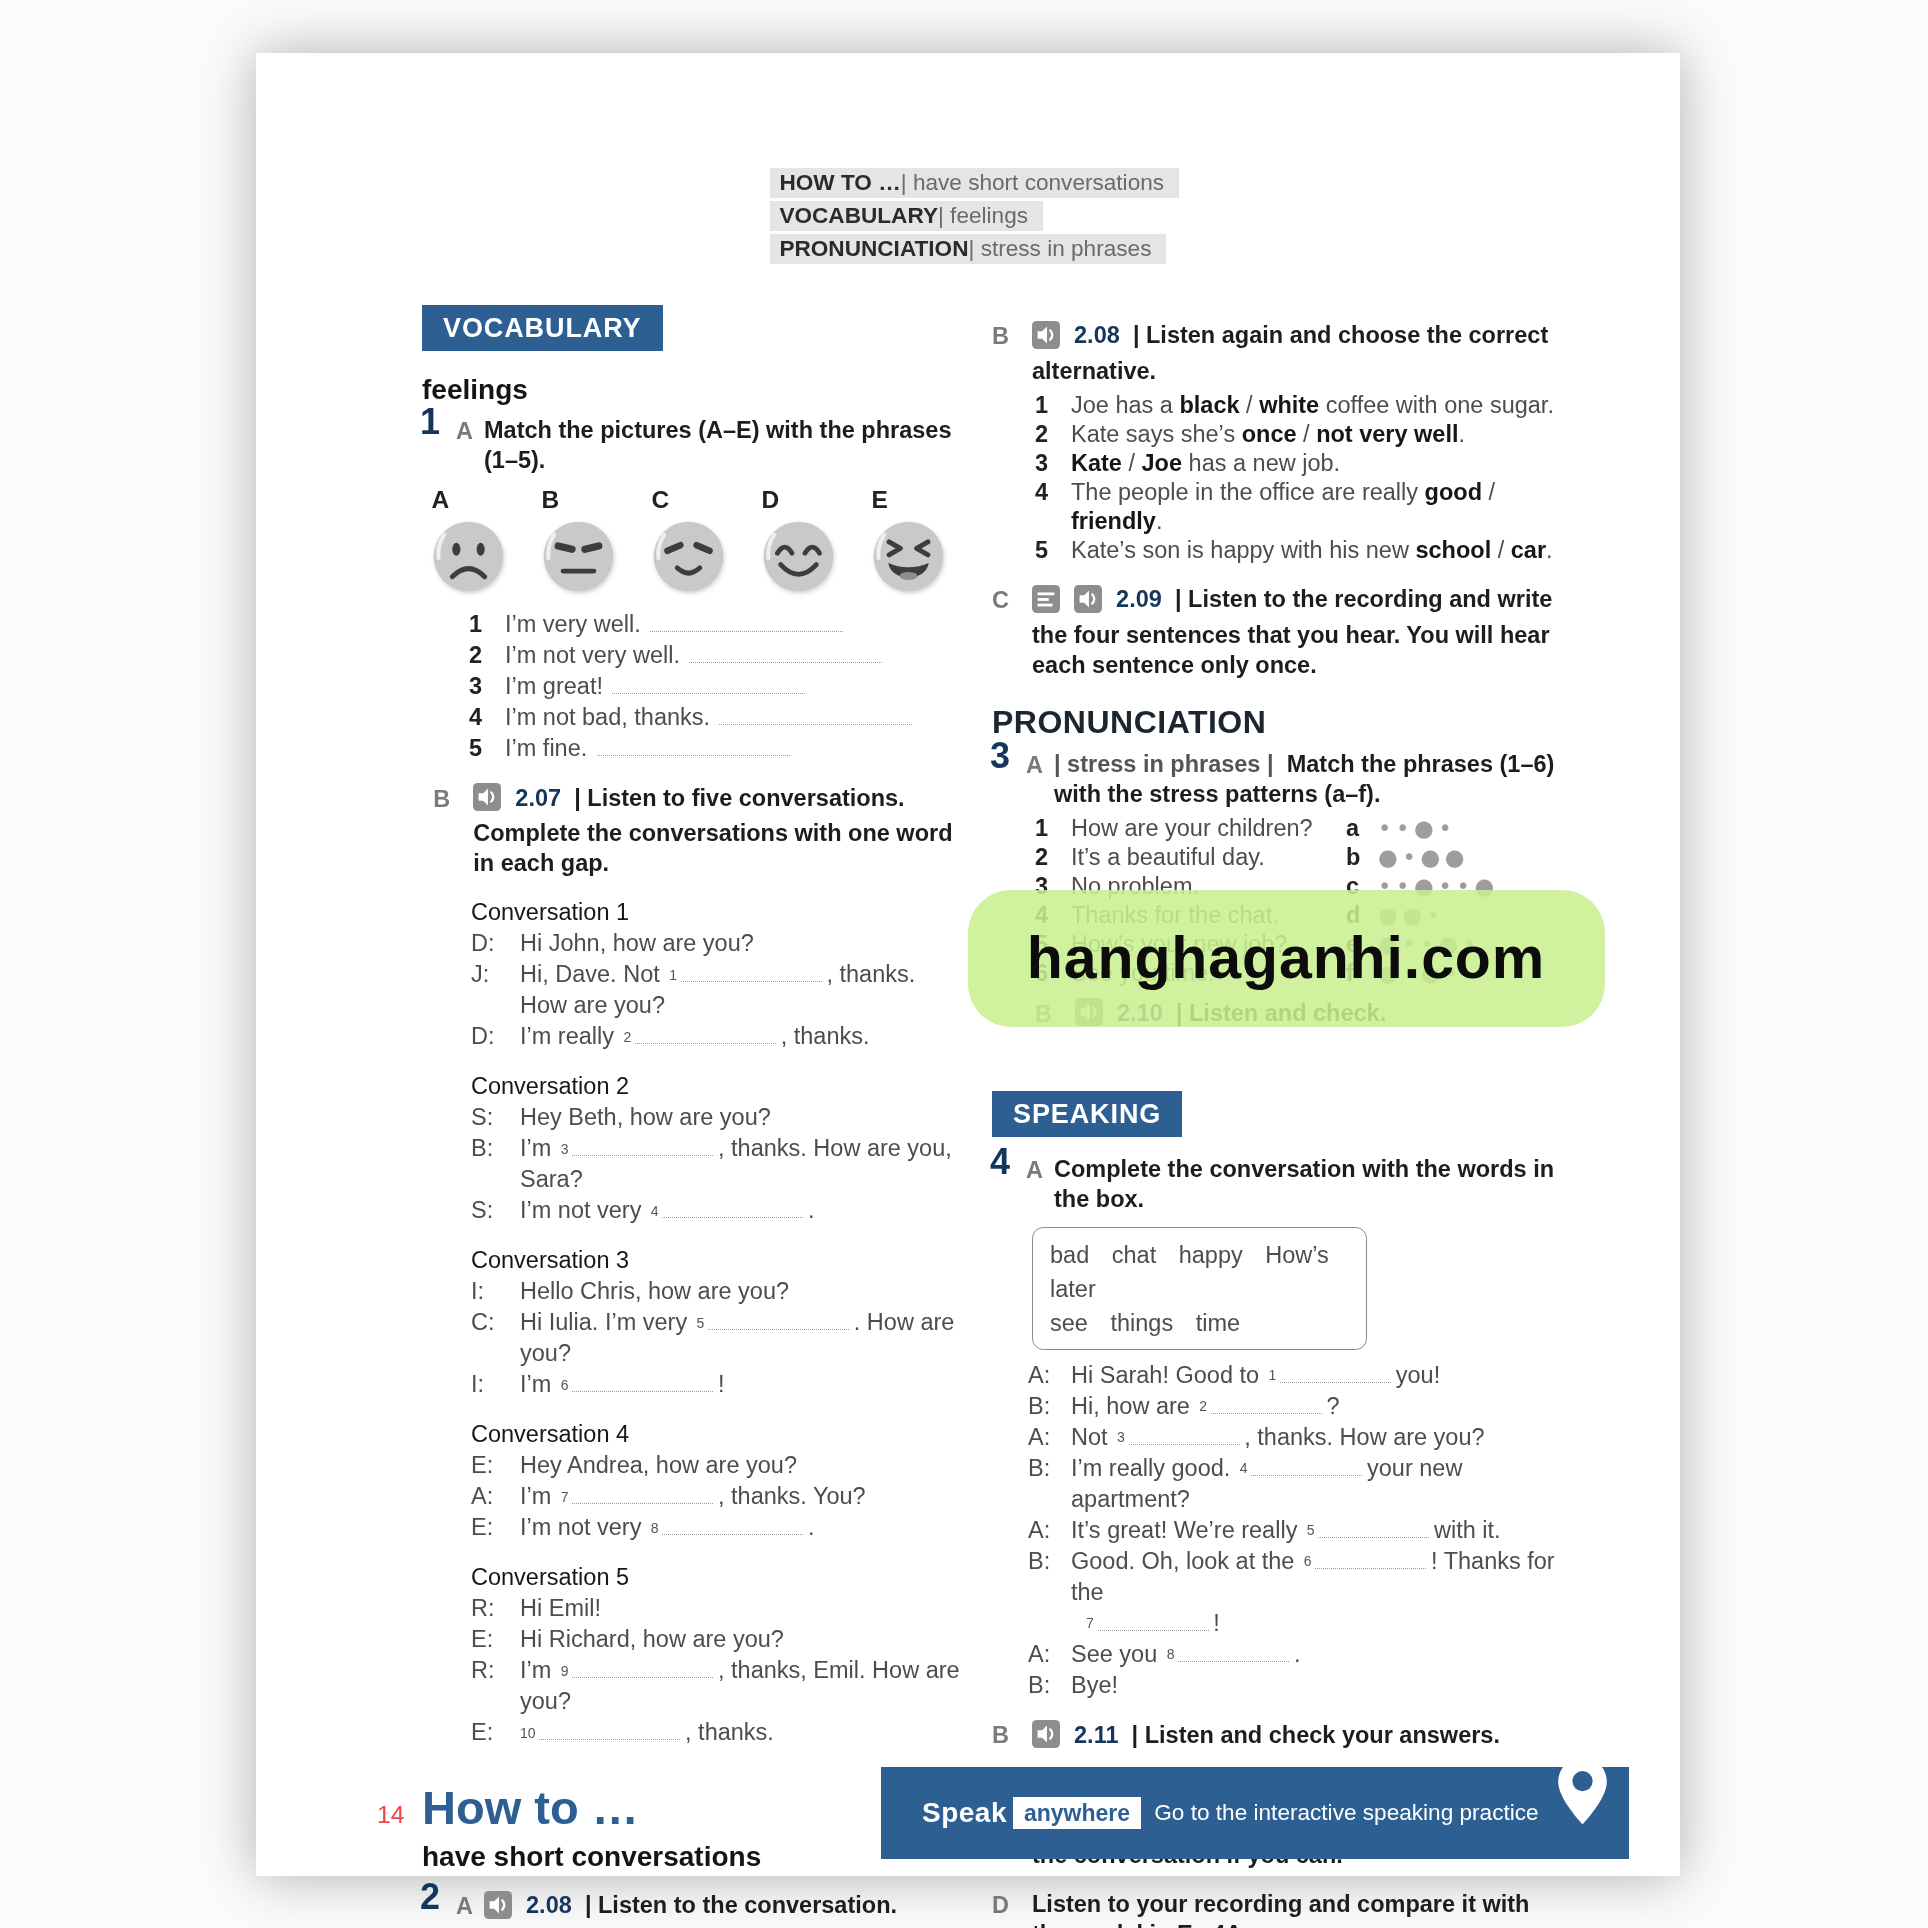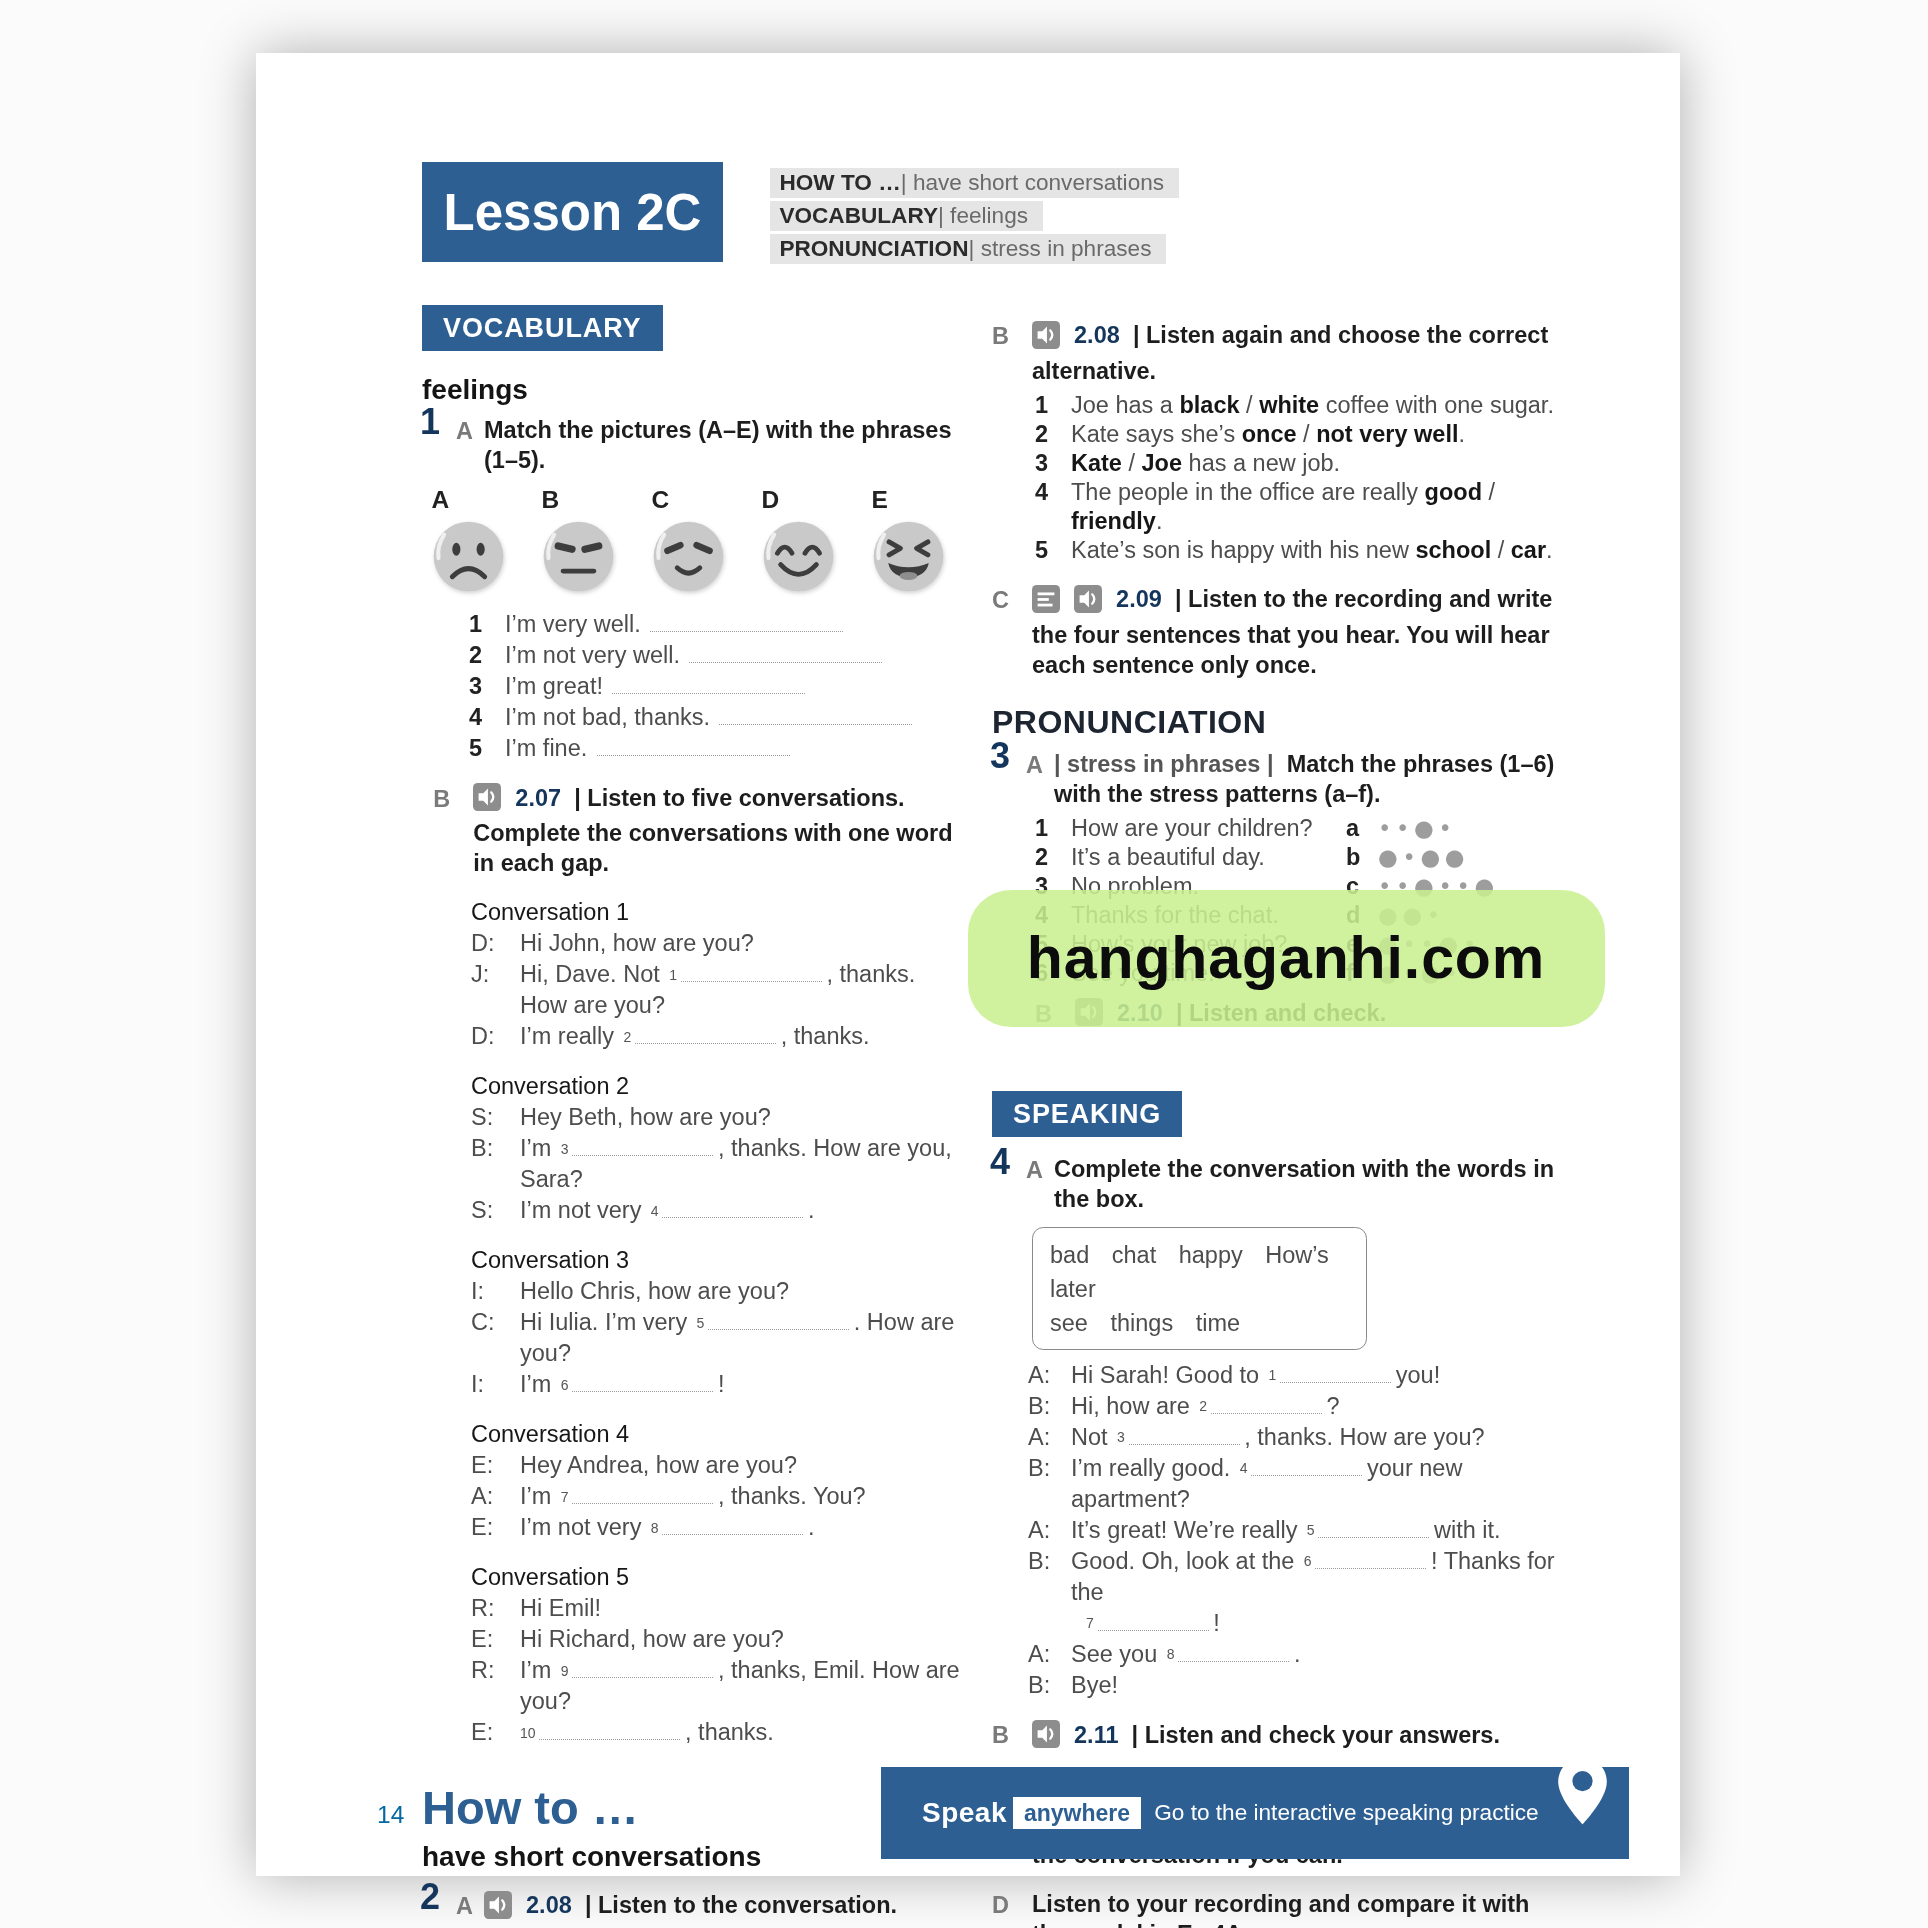--- a/index.html
+++ b/index.html
@@ -65,37 +65,34 @@
   .srow .sl{font-weight:bold;color:#222;width:32px;}
   .dots{font-family:"DejaVu Sans",sans-serif;color:#9d9d9d;letter-spacing:4.7px;font-size:22.6px;}
   .pronblock{position:relative;}
   .watermark{position:absolute;left:-24.5px;top:141px;width:637px;height:137px;background:rgba(201,240,144,0.87);
              border-radius:43px;z-index:5;display:flex;align-items:center;justify-content:center;}
   .watermark span{font-size:59px;font-weight:600;color:#0c0c0c;letter-spacing:0.9px;}
   
   .wordbox{border:1.9px solid #8a8a8a;border-radius:11.3px;width:299px;margin:13px 0 9.4px 40px;
            padding:9.4px 17px;line-height:34px;color:#4d4d4d;word-spacing:16px;}
   
-  .pnum{position:absolute;left:121px;top:1748px;font-size:24.5px;color:#0369a1;}
+  .pnum{position:absolute;left:121px;top:1748px;font-size:24.5px;color:#ef4444;}
   .fbar{position:absolute;left:625px;top:1714px;width:748px;height:92px;background:#2d5f93;
         display:flex;align-items:center;padding:0 85px 0 41px;box-sizing:border-box;}
   .fbar .spk{color:#fff;font-weight:bold;font-size:28px;letter-spacing:0.5px;}
   .fbar .anyw{background:#fff;color:#2d5f93;font-weight:bold;font-size:23px;padding:2.8px 11.3px;margin:0 13px 0 5.6px;}
   .fbar .ftext{color:#fff;font-size:22.6px;}
   .fbar .pin{position:absolute;right:19px;top:-11.3px;}
 </style>
 </head>
 <body>
 
 <div class="stage">
  <div class="page">
 
-  <div class="lesson-box">
-    <span>Lesson 2C</span>
-  </div>
   <div class="tags">
     <div class="tag-row">
       <span class="lab">HOW TO …</span>
       <span class="val">|  have short conversations</span>
     </div>
     <div class="tag-row">
       <span class="lab">VOCABULARY</span>
       <span class="val">|  feelings</span>
     </div>
     <div class="tag-row">

